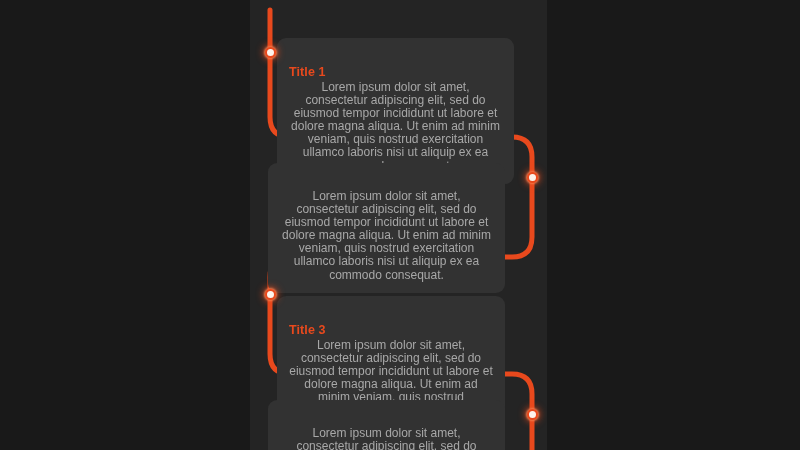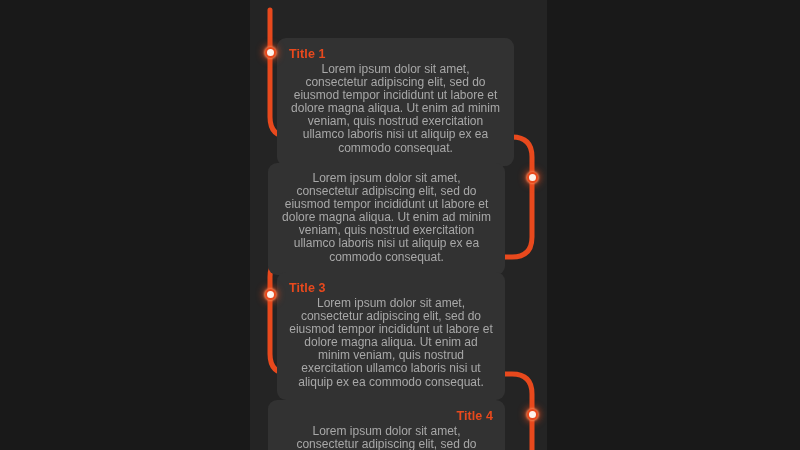--- a/index.html
+++ b/index.html
@@ -47,21 +47,21 @@
   
   .entry {
     position: absolute;
     box-sizing: border-box;
   }
   .card {
     position: relative;
     box-sizing: border-box;
     background: #323232;
     border-radius: 9px;
-    padding: 9px 12px 11px 12px;
+    padding: 27px 12px 11px 12px;
   }
   .card-title {
     color: #e8491d;
     font-size: 12.5px;
     font-weight: bold;
     line-height: 15px;
     margin: 0 0 1px 0;
     letter-spacing: 0.1px;
   }
   .card-body {
@@ -123,29 +123,28 @@
     </div>
 
     <div class="dot" style="left:276.5px; top:171.5px;"></div>
     <div class="entry side-right" style="left:18px; top:163px; width:237px;">
       <div class="card">
         <div class="card-body">Lorem ipsum dolor sit amet, consectetur adipiscing elit, sed do eiusmod tempor incididunt ut labore et dolore magna aliqua. Ut enim ad minim veniam, quis nostrud exercitation ullamco laboris nisi ut aliquip ex ea commodo consequat.</div>
       </div>
     </div>
 
     <div class="dot" style="left:14.5px; top:288.5px;"></div>
-    <div class="entry side-left" style="left:27px; top:272px; width:228px;">
+    <div class="entry side-left" style="left:27px; top:296px; width:228px;">
       <div class="card">
         <div class="card-title">Title 3</div>
         <div class="card-body">Lorem ipsum dolor sit amet, consectetur adipiscing elit, sed do eiusmod tempor incididunt ut labore et dolore magna aliqua. Ut enim ad minim veniam, quis nostrud exercitation ullamco laboris nisi ut aliquip ex ea commodo consequat.</div>
       </div>
     </div>
 
     <div class="dot" style="left:276.5px; top:408.5px;"></div>
     <div class="entry side-right" style="left:18px; top:400px; width:237px;">
       <div class="card">
-        <div class="card-title">Title 4</div>
         <div class="card-body">Lorem ipsum dolor sit amet, consectetur adipiscing elit, sed do eiusmod tempor incididunt ut labore et dolore magna aliqua. Ut enim ad minim veniam, quis nostrud exercitation ullamco laboris nisi ut aliquip ex ea commodo consequat.</div>
       </div>
     </div>
 
   </div>
 </div>
 
 </body></html>

